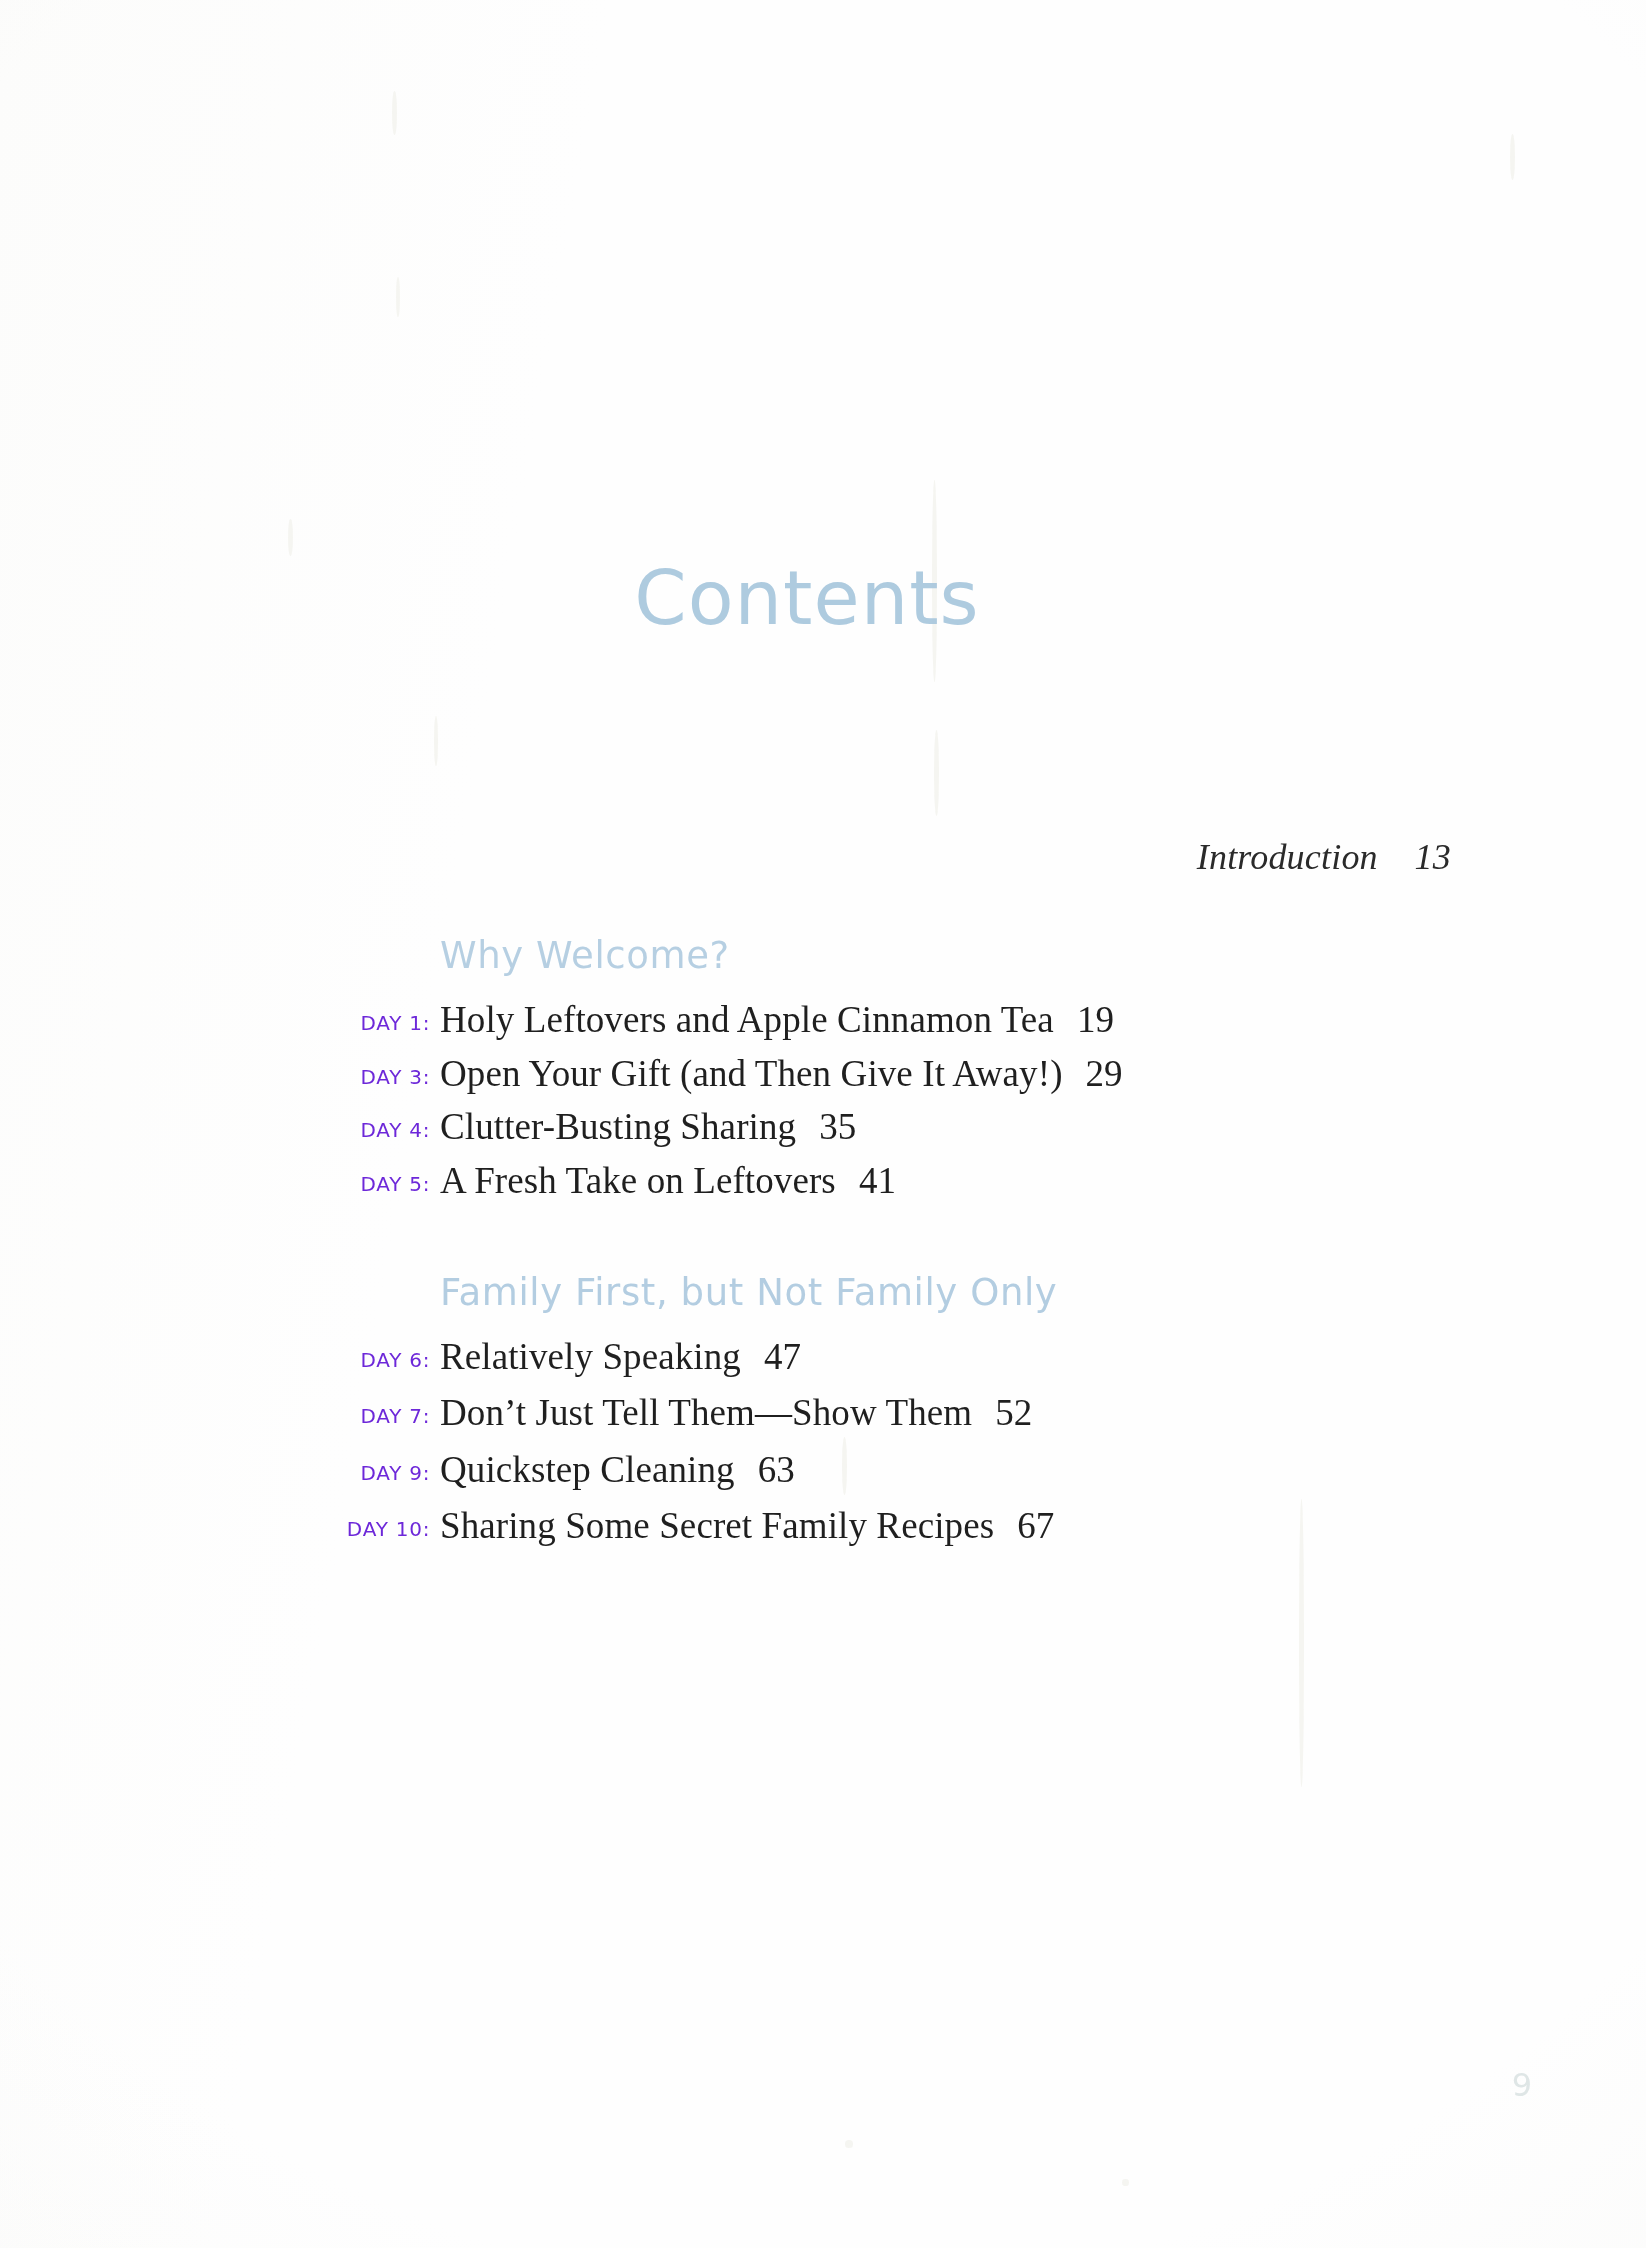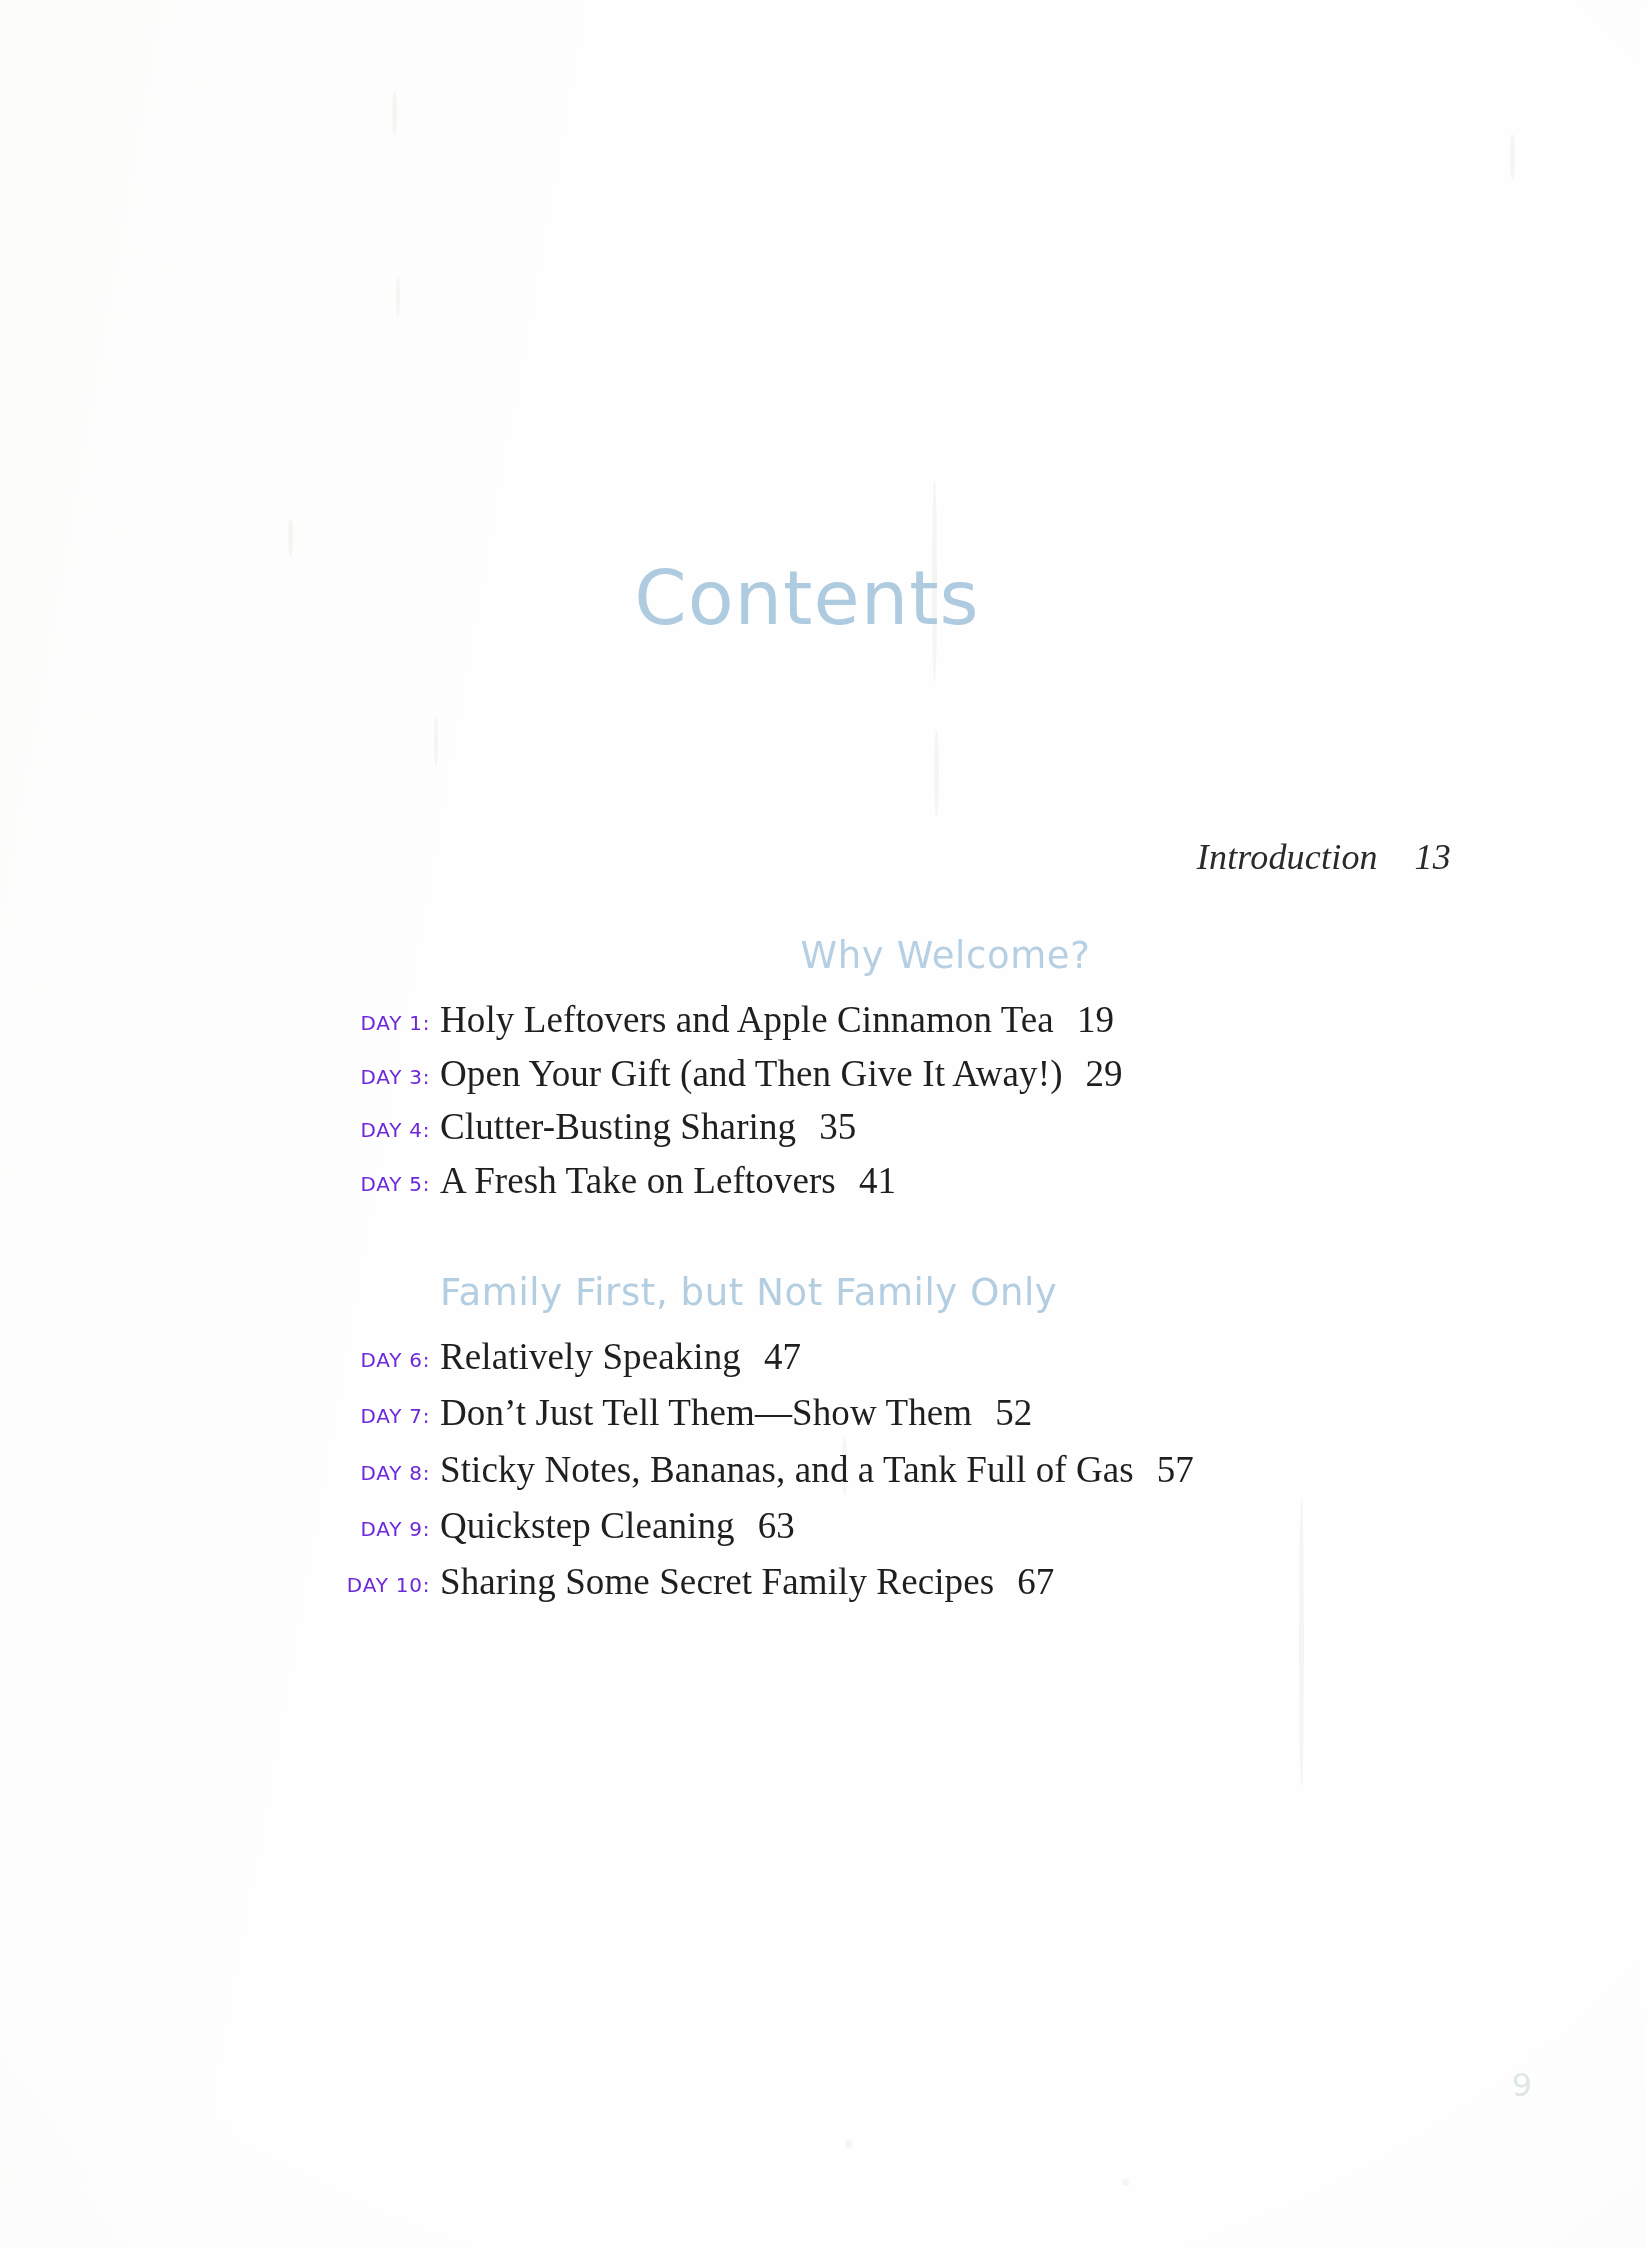--- a/index.html
+++ b/index.html
@@ -71,21 +71,21 @@
   }
   .section-heading {
     font-family: "DejaVu Sans", "Liberation Sans", sans-serif;
     font-size: 37px;
     font-weight: 400;
     color: #afcbe0;
     letter-spacing: 0.6px;
     margin: 0 0 21px 123px;
     opacity: 0.95;
   }
-  .section:first-of-type .section-heading { opacity: 0.9; text-align: center; }
+  .section:first-of-type .section-heading { opacity: 0.9; }
 
   .entry {
     display: flex;
     align-items: baseline;
     margin-bottom: 10.6px;
     white-space: pre;
   }
   .entry .day-label {
     width: 123px;
     flex: 0 0 123px;
@@ -181,25 +181,20 @@
         <span class="day-label">DAY 6:</span>
         <span class="entry-title">Relatively Speaking</span>
         <span class="entry-page">47</span>
       </div>
       <div class="entry">
         <span class="day-label">DAY 7:</span>
         <span class="entry-title">Don’t Just Tell Them—Show Them</span>
         <span class="entry-page">52</span>
       </div>
       <div class="entry">
-        <span class="day-label">DAY 8:</span>
-        <span class="entry-title">Sticky Notes, Bananas, and a Tank Full of Gas</span>
-        <span class="entry-page">57</span>
-      </div>
-      <div class="entry">
         <span class="day-label">DAY 9:</span>
         <span class="entry-title">Quickstep Cleaning</span>
         <span class="entry-page">63</span>
       </div>
       <div class="entry">
         <span class="day-label">DAY 10:</span>
         <span class="entry-title">Sharing Some Secret Family Recipes</span>
         <span class="entry-page">67</span>
       </div>
     </div>

